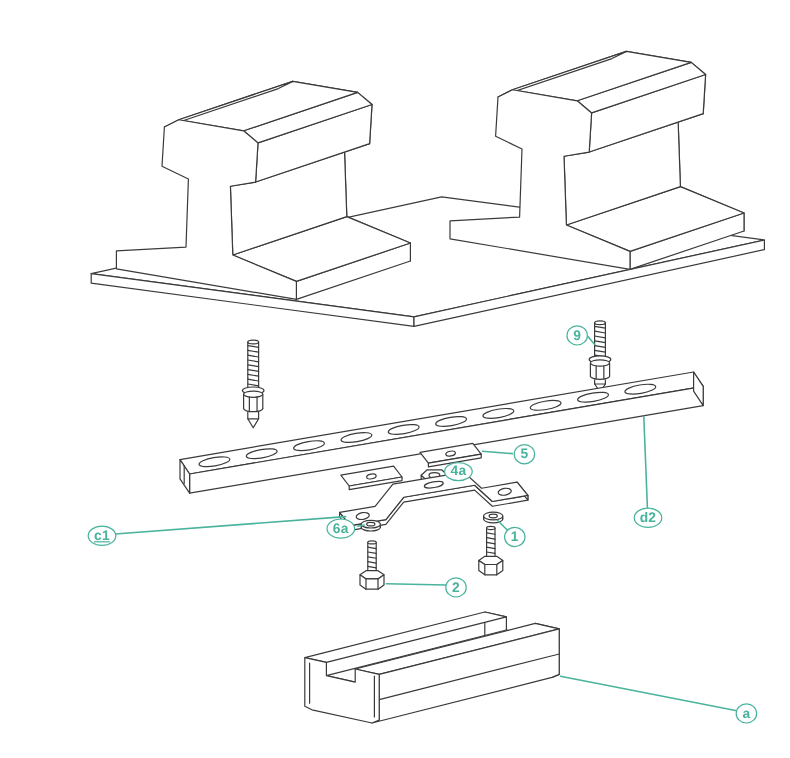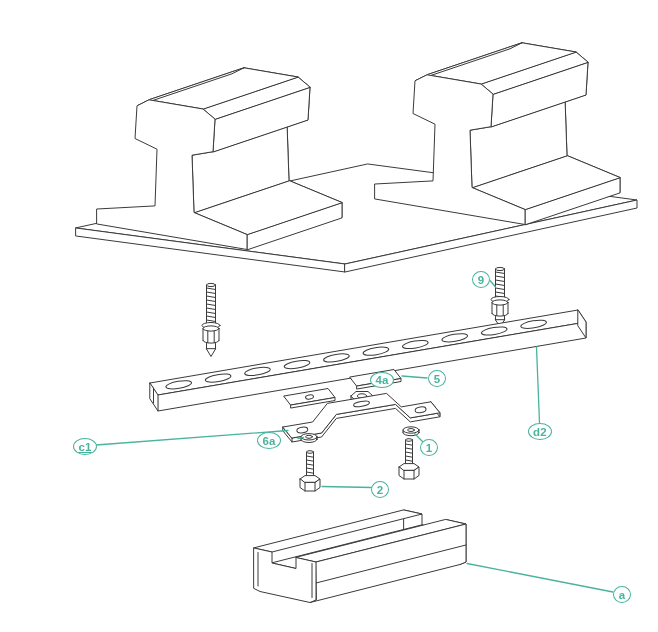--- a/index.html
+++ b/index.html
@@ -189,21 +189,21 @@
     <path class="teal" d="M 298 438.5 L 303.5 437.5"></path>
     <path class="teal" d="M 422.5 441.5 L 414.5 433.5"></path>
     <path class="teal" d="M 372 487.5 L 322 486.5"></path>
     <path class="teal" d="M 539.5 423 L 536.5 347"></path>
     <path class="teal" d="M 613 592 L 467 563.5"></path>
   </g>
 </svg>
 
   <div class="callout" style="left:472px; top:271px; width:18px; height:17px;">9</div>
   <div class="callout" style="left:428px; top:370px; width:18px; height:17px;">5</div>
-  <div class="callout" style="left:370px; top:372px; width:24px; height:16px;">4a</div>
+  <div class="callout" style="left:370px; top:385px; width:24px; height:16px;">4a</div>
   <div class="callout" style="left:73px;  top:438px; width:24px; height:17px;text-decoration:underline;">c1</div>
-  <div class="callout" style="left:257px; top:432px; width:24px; height:17px;">6a</div>
+  <div class="callout" style="left:272px; top:432px; width:24px; height:17px;">6a</div>
   <div class="callout" style="left:420px; top:439px; width:18px; height:17px;">1</div>
   <div class="callout" style="left:371px; top:481px; width:18px; height:17px;">2</div>
   <div class="callout" style="left:528px; top:423px; width:24px; height:17px;">d2</div>
   <div class="callout" style="left:613px; top:586px; width:18px; height:17px;">a</div>
 
 </div>
 
 </body></html>

